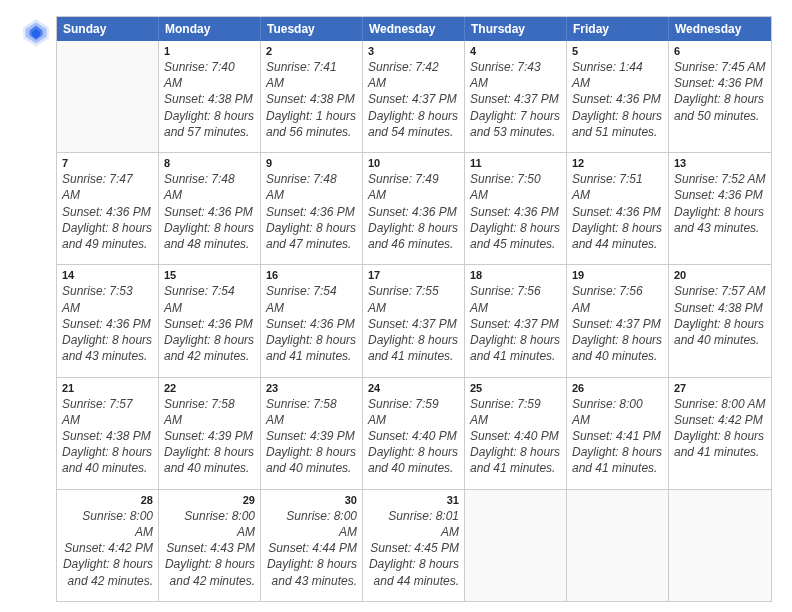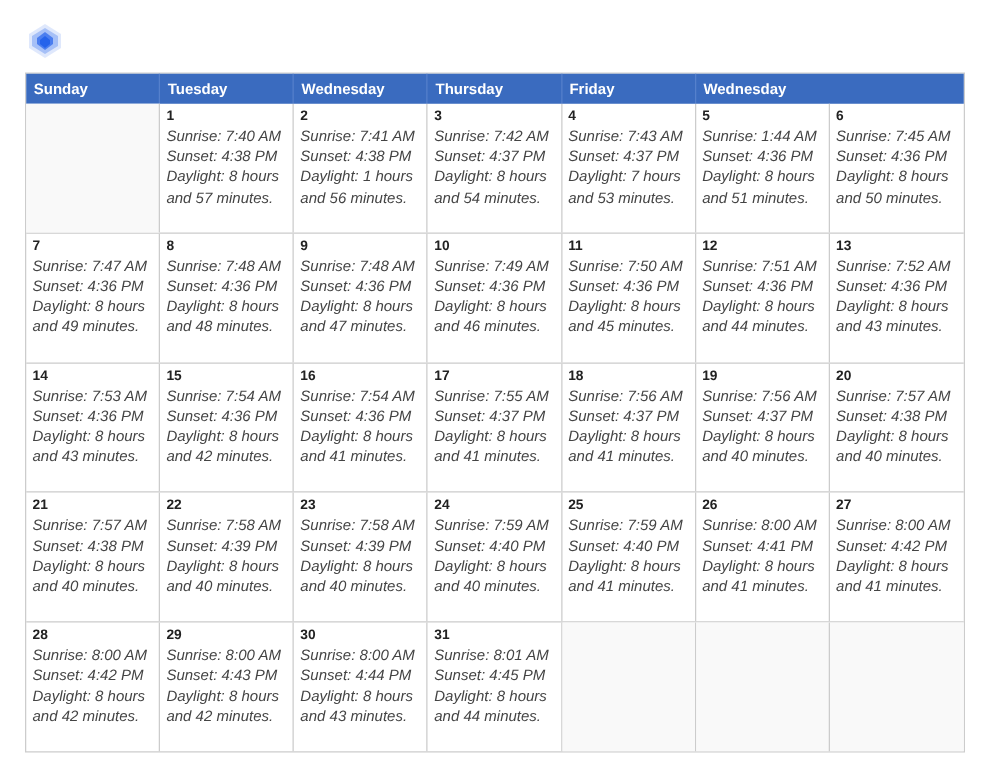--- a/index.html
+++ b/index.html
@@ -8,21 +8,20 @@
       background: #fff;
       width: 792px;
       height: 612px;
       overflow: hidden;
     }
     .page {
       width: 792px;
       height: 612px;
       padding: 16px 20px 10px 20px;
       display: flex;
-      flex-direction: column;
     }
     .header {
       display: flex;
       justify-content: space-between;
       align-items: flex-start;
       margin-bottom: 10px;
     }
     .logo {
       display: flex;
       align-items: center;
@@ -79,21 +78,21 @@
       flex: 1;
       display: flex;
       flex-direction: column;
     }
     .cal-week {
       display: grid;
       grid-template-columns: repeat(7, 1fr);
       flex: 1;
       border-bottom: 1px solid #ccc;
     }
-    .cal-week:last-child { border-bottom: none; }
+    .cal-week:last-child { border-bottom: none; text-align: right; }
     .cal-cell {
       border-right: 1px solid #ccc;
       padding: 4px 5px;
       font-size: 9.5px;
       color: #333;
       vertical-align: top;
       min-height: 0;
     }
     .cal-cell:last-child { border-right: none; }
     .cal-cell.empty { background: #f9f9f9; }
@@ -130,20 +129,21 @@
     </div>
     <div class="title-block">
       <h1></h1>
       <h2></h2>
     </div>
   </div>
 
   <div class="calendar">
     <div class="cal-header-row">
     <div class="cal-header-cell">Sunday</div>
+        <div class="cal-header-cell">Monday</div>
         <div class="cal-header-cell">Tuesday</div>
         <div class="cal-header-cell">Wednesday</div>
         <div class="cal-header-cell">Thursday</div>
         <div class="cal-header-cell">Friday</div>
         <div class="cal-header-cell">Wednesday</div>
       </div>
     <div class="cal-body">
     <div class="cal-week">
           <div class="cal-cell empty"></div>
           <div class="cal-cell">

